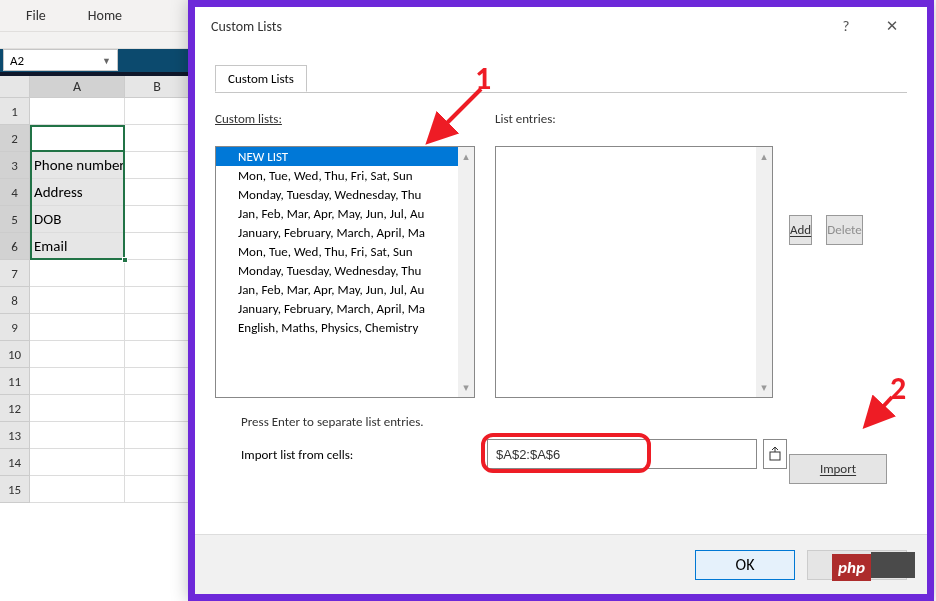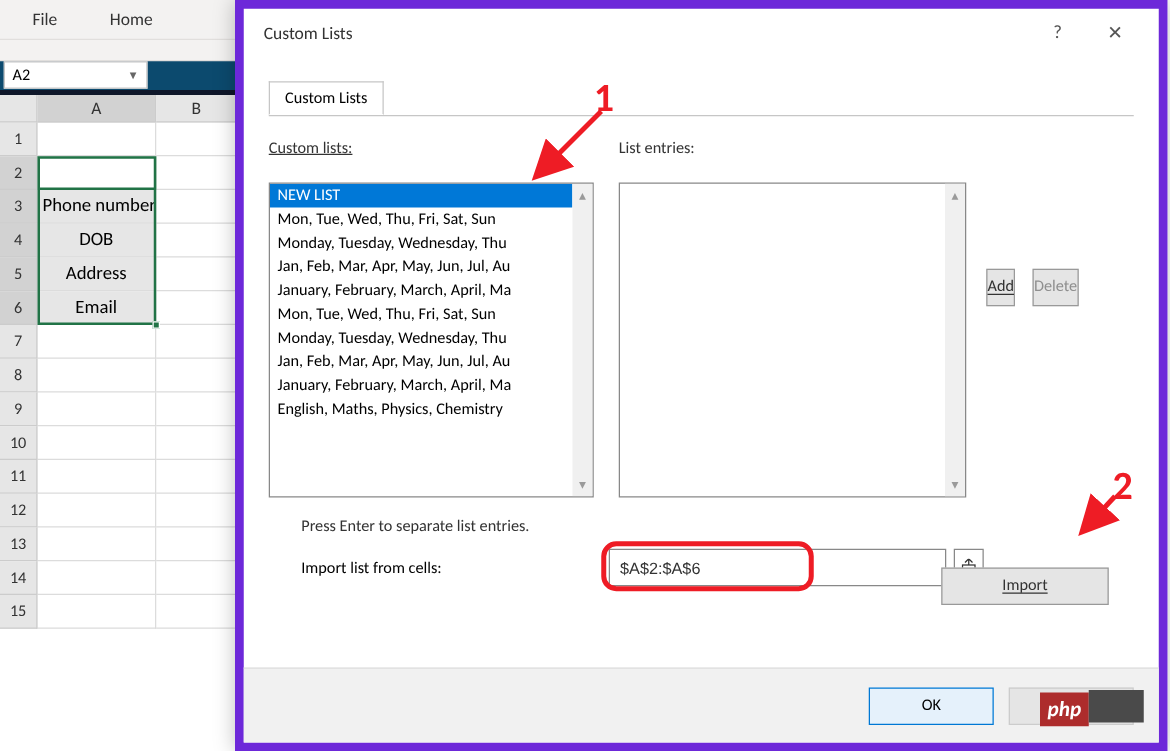--- a/index.html
+++ b/index.html
@@ -22,21 +22,21 @@
   .namebox-arrow { font-size:9px; color:#666;}
   .grid { position:relative; top:0; }
   .corner-box { position:absolute; left:0; top:0; width:30px; height:22px; background:#e6e6e6; border-right:1px solid #ccc; border-bottom:1px solid #ccc;}
   .col-headers { display:flex; margin-left:30px;}
   .col-header { height:22px; width:95px; background:#e6e6e6; border-right:1px solid #ccc; border-bottom:1px solid #ccc; text-align:center; line-height:22px; color:#333; font-size:14px;}
   .col-header.sel { background:#d2d2d2;}
   .grid-body { display:flex;}
   .row-headers { width:30px;}
   .row-header { height:27px; background:#e6e6e6; border-right:1px solid #ccc; border-bottom:1px solid #ccc; text-align:center; line-height:27px; color:#333;}
   .row-header.sel { background:#d2d2d2;}
-  .cells-col { display:flex; flex-direction:column;text-align:center;}
+  .cells-col { display:flex; flex-direction:column;}
   .cell { width:95px; height:27px; border-right:1px solid #dcdcdc; border-bottom:1px solid #dcdcdc; padding:2px 4px; font-size:15px; color:#000; line-height:22px; white-space:nowrap;}
   .cell.selected { background:#e6e6e6;}
   .sel-outline { position:absolute; left:30px; top:49px; width:95px; height:135px; border:2px solid #217346; pointer-events:none;}
   .sel-active { position:absolute; left:30px; top:49px; width:95px; height:27px; background:#fff; border:2px solid #217346; pointer-events:none;}
   .sel-handle { position:absolute; left:122px; top:181px; width:6px; height:6px; background:#217346; border:1px solid #fff;}
   
   .dialog {
     position:absolute; left:188px; top:0; width:746px; height:601px;
     background:#fff; border:7px solid #6d28d9; box-shadow:0 0 16px rgba(0,0,0,.25);
   }
@@ -46,40 +46,40 @@
   .titlebar-btn { width:46px; height:28px; display:flex; align-items:center; justify-content:center; color:#555; font-size:15px;}
   .tabstrip { margin:20px 0 0 20px; height:28px;}
   .dlg-tab { display:inline-block; border:1px solid #c6c6c6; border-bottom:1px solid #fff; background:#fff; padding:5px 12px; font-size:13px;}
   .tab-underline { border-top:1px solid #c6c6c6; margin:-1px 20px 0 20px;}
   .dlg-body { padding:18px 20px 0 20px; position:relative;}
   .columns { display:flex; gap:20px;}
   .col-left, .col-mid { flex:0 0 auto; }
   .label { font-size:13px; color:#333; margin-bottom:20px; display:block;}
   .list-wrap { width:260px; height:252px; border:1px solid #888; position:relative; overflow:hidden;}
   .list-inner { position:absolute; left:0; top:0; right:16px; bottom:0; overflow:hidden;}
-  .list-item { padding:2px 6px; font-size:13px; white-space:nowrap; overflow:hidden;}
+  .list-item { padding:2px 22px; font-size:13px; white-space:nowrap; overflow:hidden;}
   .list-item.sel { background:#0078d7; color:#fff;}
   .vsb { position:absolute; right:0; top:0; width:16px; bottom:0; background:#f0f0f0; display:flex; flex-direction:column; justify-content:space-between; align-items:center; padding:3px 0;}
   .vsb .arr { font-size:11px; color:#9a9a9a;}
   .entries-wrap { width:278px; height:252px; border:1px solid #888; position:relative; background:#fff;}
   .btn-col { position:absolute; right:20px; top:122px; width:118px; display:flex; flex-direction:row; gap:14px;}
   .dlg-btn { height:30px; border:1px solid #999; background:#e5e5e5; text-align:center; line-height:28px; font-size:13px; color:#333;}
   .dlg-btn.disabled { color:#8f8f8f;}
   .dlg-btn .u { text-decoration:underline;}
   .info-row { margin-top:16px; font-size:13px; color:#333; padding-left:26px;}
   .import-row { margin-top:10px; display:flex; align-items:center; padding-left:26px;}
   .import-label { width:246px; font-size:13px;}
   .range-box-wrap { position:relative;}
   .range-input { width:270px; height:30px; border:1px solid #888; padding:0 8px; font-size:13px; color:#333; background:#fff;}
   .range-picker { width:24px; height:30px; border:1px solid #888; margin-left:6px; display:flex; align-items:center; justify-content:center; background:#fff;}
   .range-picker svg { width:12px; height:14px;}
-  .import-btn { position:absolute; right:20px; top:15px; width:134px;}
+  .import-btn { position:absolute; right:20px; top:15px; width:98px;}
   .import-btn-wrap { position:relative; }
   .bottom-bar { position:absolute; left:0; bottom:0; width:100%; height:60px; background:#f1f1f1; border-top:1px solid #ddd; display:flex; align-items:center; justify-content:flex-end; padding-right:20px; gap:12px;}
-  .ok-btn { width:100px; height:30px; border:1px solid #0078d4; background:#e5f1fb; text-align:center; line-height:28px; font-size:13px;}
+  .ok-btn { width:100px; height:30px; border:1px solid #0078d4; background:#e5f1fb; text-align:center; line-height:28px; font-size:16px;}
   .cancel-btn { width:100px; height:30px; border:1px solid #ccc; background:#e5e5e5;}
   
   .annot-num { position:absolute; font-family:Calibri, sans-serif; font-weight:bold; font-size:32px; color:#ee1c25;}
   .annot-arrow { position:absolute; pointer-events:none;}
   .red-ring { position:absolute; border:4px solid #ee1c25; border-radius:12px; pointer-events:none;}
 </style>
 </head>
 <body>
 
 <div class="excel-bg">
@@ -115,22 +115,22 @@
         <div class="row-header">11</div>
         <div class="row-header">12</div>
         <div class="row-header">13</div>
         <div class="row-header">14</div>
         <div class="row-header">15</div>
       </div>
       <div class="cells-col">
         <div class="cell"></div>
         <div class="cell">Name</div>
         <div class="cell selected">Phone number</div>
+        <div class="cell selected">Address</div>
         <div class="cell selected">DOB</div>
-        <div class="cell selected">Address</div>
         <div class="cell selected">Email</div>
         <div class="cell"></div>
         <div class="cell"></div>
         <div class="cell"></div>
         <div class="cell"></div>
         <div class="cell"></div>
         <div class="cell"></div>
         <div class="cell"></div>
         <div class="cell"></div>
         <div class="cell"></div>

